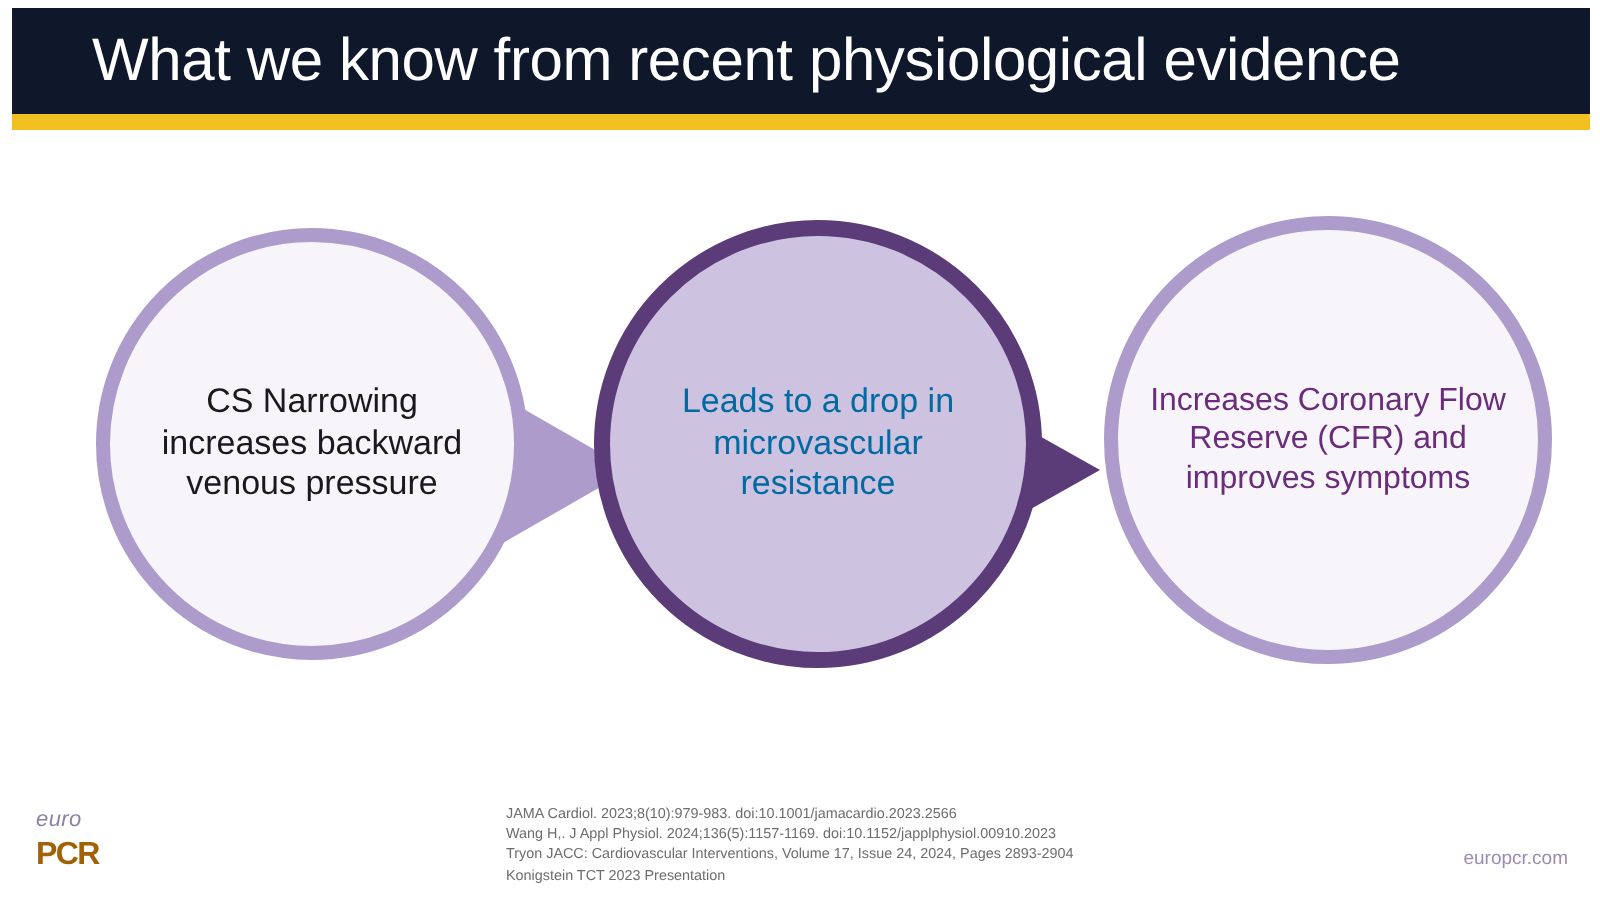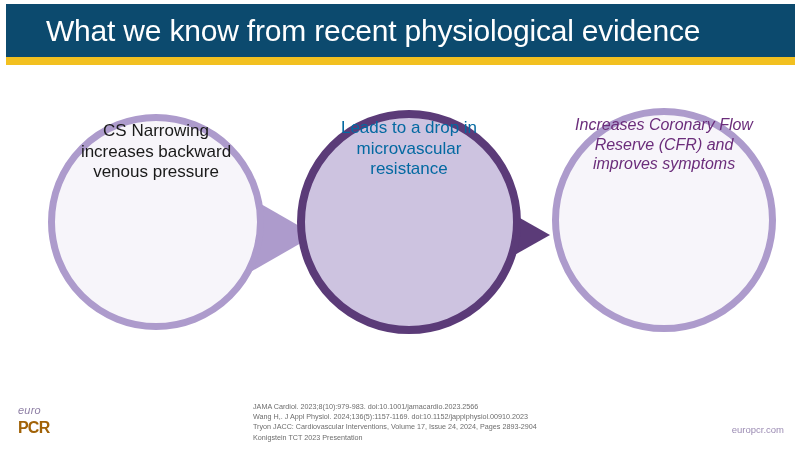--- a/index.html
+++ b/index.html
@@ -13,21 +13,21 @@
     position: relative;
     width: 800px; height: 450px;
     background: #ffffff;
   }
 
   
   #header-band {
     position: absolute;
     left: 6px; top: 4px;
     width: 789px; height: 53px;
-    background: #0c4a6e;
+    background: #0f172a;
     display: flex;
     align-items: center;
   }
   #header-title {
     color: #ffffff;
     font-size: 30px;
     font-weight: 400;
     letter-spacing: -0.2px;
     padding-left: 40px;
     white-space: nowrap;
@@ -66,21 +66,21 @@
     left: 440px; top: 103px;
     border-width: 62px 0 62px 110px;
     border-left-color: #5b3b78;
     z-index: 1;
   }
 
   .circle {
     position: absolute;
     border-radius: 50%;
     display: flex;
-    align-items: flex-start;
+    align-items: center;
     justify-content: center;
     text-align: center;
     z-index: 2;
   }
   .circle-text {
     line-height: 1.22;
     padding: 0 12px;
   }
 
   #circle-one {
@@ -107,21 +107,20 @@
 
   #circle-three {
     left: 552px; top: 38px;
     width: 224px; height: 224px;
     background: #f7f5fa;
     border: 7px solid #ad9bcc;
   }
   #circle-three .circle-text {
     color: #6b2d7b;
     font-size: 16px;
-    font-style: italic;
   }
 
   
   #references {
     position: absolute;
     left: 253px; top: 378px;
     width: 420px;
     margin-top: 24px;
   }
   .reference-line {

